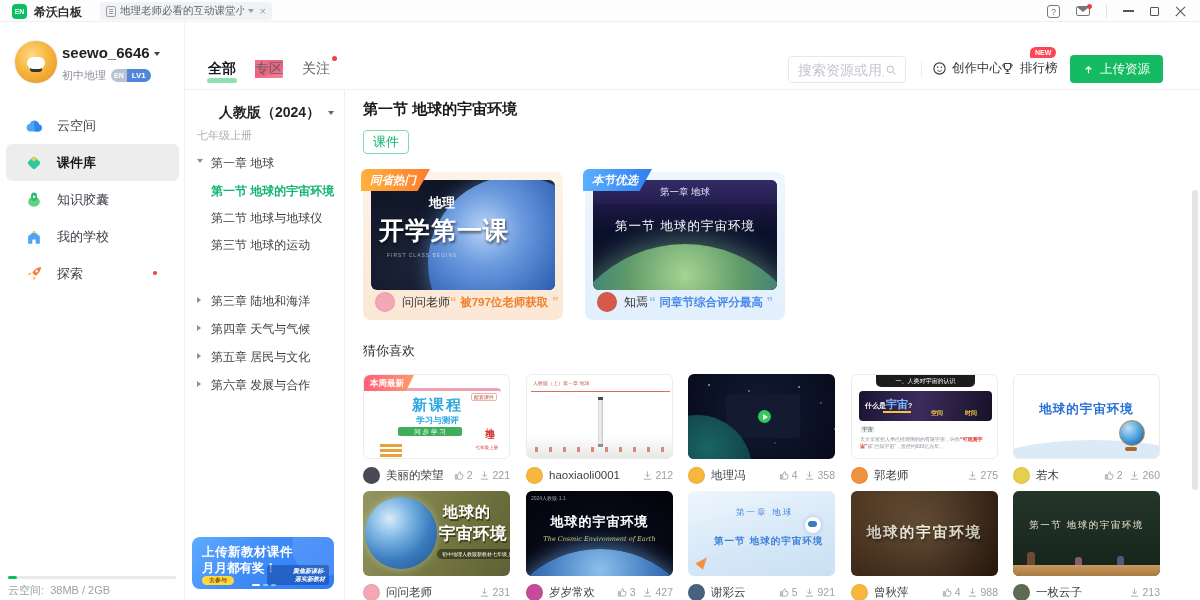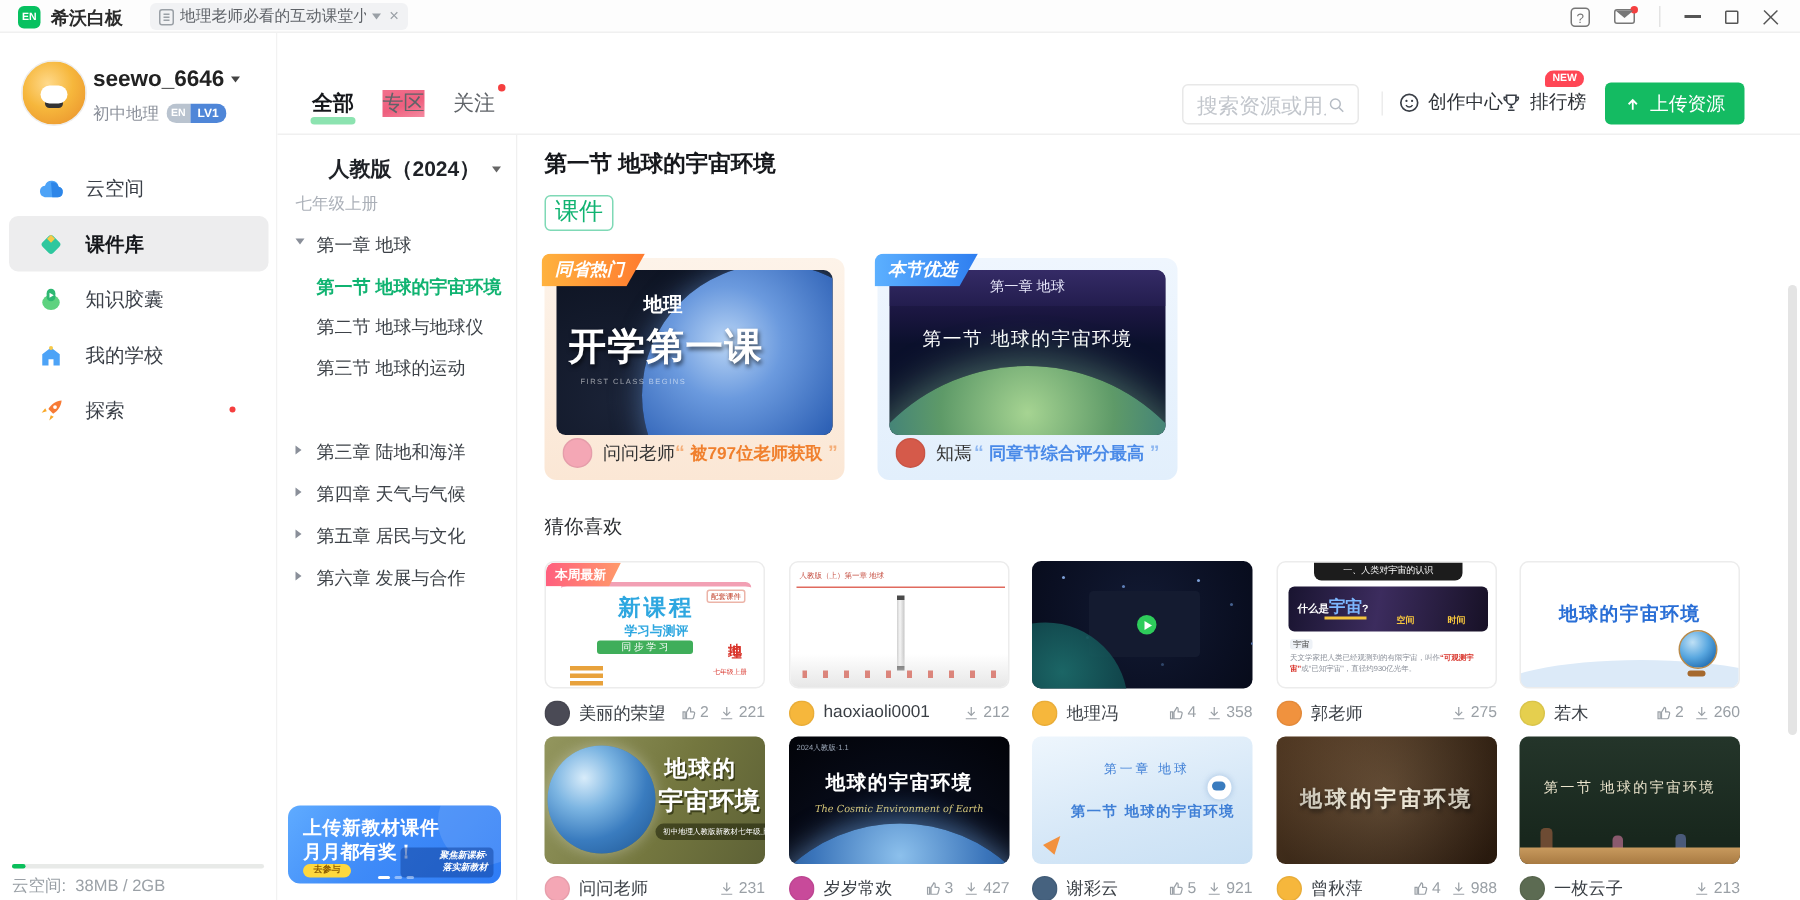--- a/index.html
+++ b/index.html
@@ -89,21 +89,21 @@
   .bl2 { position:absolute; left:10px; top:23px; font-size:12.5px; font-weight:bold; }
   .bbtn { position:absolute; left:10px; top:39px; width:32px; height:9px; background:#ffd83d; border-radius:5px; color:#8a5a00; font-size:6px; font-weight:bold; text-align:center; line-height:9px; }
   .btag { position:absolute; right:5px; top:28px; width:62px; background:rgba(20,70,160,.55); border-radius:3px; padding:2px 4px; font-size:6px; font-style:italic; font-weight:bold; line-height:8px; text-align:right; }
   .bdots { position:absolute; left:60px; bottom:3px; display:flex; gap:3px; }
   .bdots span { width:5px; height:2px; border-radius:1px; background:rgba(255,255,255,.45); }
   .bdots span.on { background:#fff; width:8px; }
 
   
   .main { position:absolute; left:345px; top:90px; width:855px; height:510px; background:#fff; }
   .page-title { position:absolute; left:18px; top:10px; font-size:15px; font-weight:bold; color:#16181c; }
-  .ftag { position:absolute; left:18px; top:40px; width:46px; height:24px; border:1px solid #7fd9b6; border-radius:4px; color:#10b371; font-size:16px; text-align:center; line-height:22px; background:#fff; }
+  .ftag { position:absolute; left:18px; top:40px; width:46px; height:24px; border:1px solid #7fd9b6; border-radius:4px; color:#10b371; font-size:13px; text-align:center; line-height:22px; background:#fff; }
 
   .fcard { position:absolute; top:82px; width:200px; height:148px; border-radius:8px; }
   .fc1 { left:18px; background:linear-gradient(180deg,#fdf3e9 0%,#fbe7d5 100%); }
   .fc2 { left:240px; background:linear-gradient(180deg,#eff6fe 0%,#e2effc 100%); }
   .fthumb { position:absolute; left:8px; top:8px; width:184px; height:110px; border-radius:6px; overflow:hidden; }
   .ribbon { position:absolute; left:-2px; top:-3px; height:22px; line-height:22px; padding:0 14px 0 9px; color:#fff; font-size:11.5px; font-weight:bold; font-style:italic; border-radius:6px 0 0 0; clip-path:polygon(0 0,100% 0,82% 100%,0 100%); z-index:3; }
   .rb-orange { background:linear-gradient(90deg,#ffb23e 0%,#ff7b2f 100%); }
   .rb-blue { background:linear-gradient(90deg,#5cb0ff 0%,#2e7ef0 100%); }
   .fmeta { position:absolute; left:12px; bottom:7px; width:176px; height:22px; display:flex; align-items:center; }
   .favatar { width:20px; height:20px; border-radius:50%; flex:0 0 auto; border:1px solid rgba(0,0,0,.06); }

